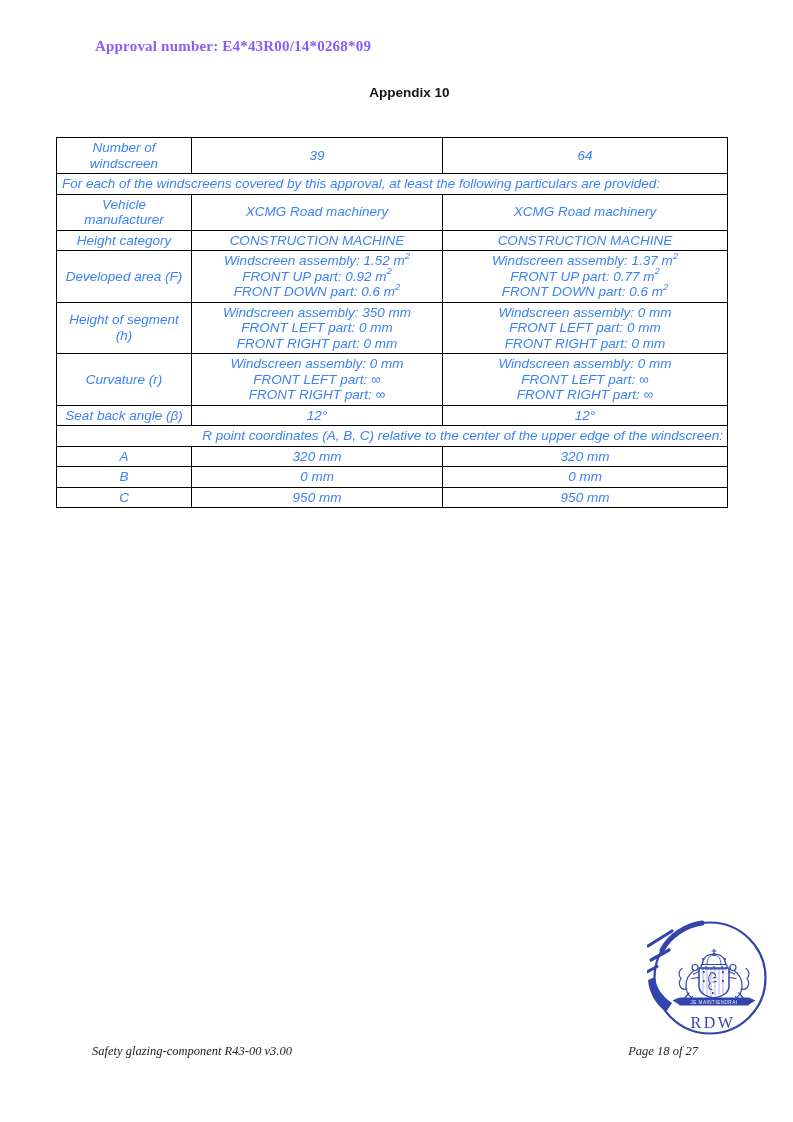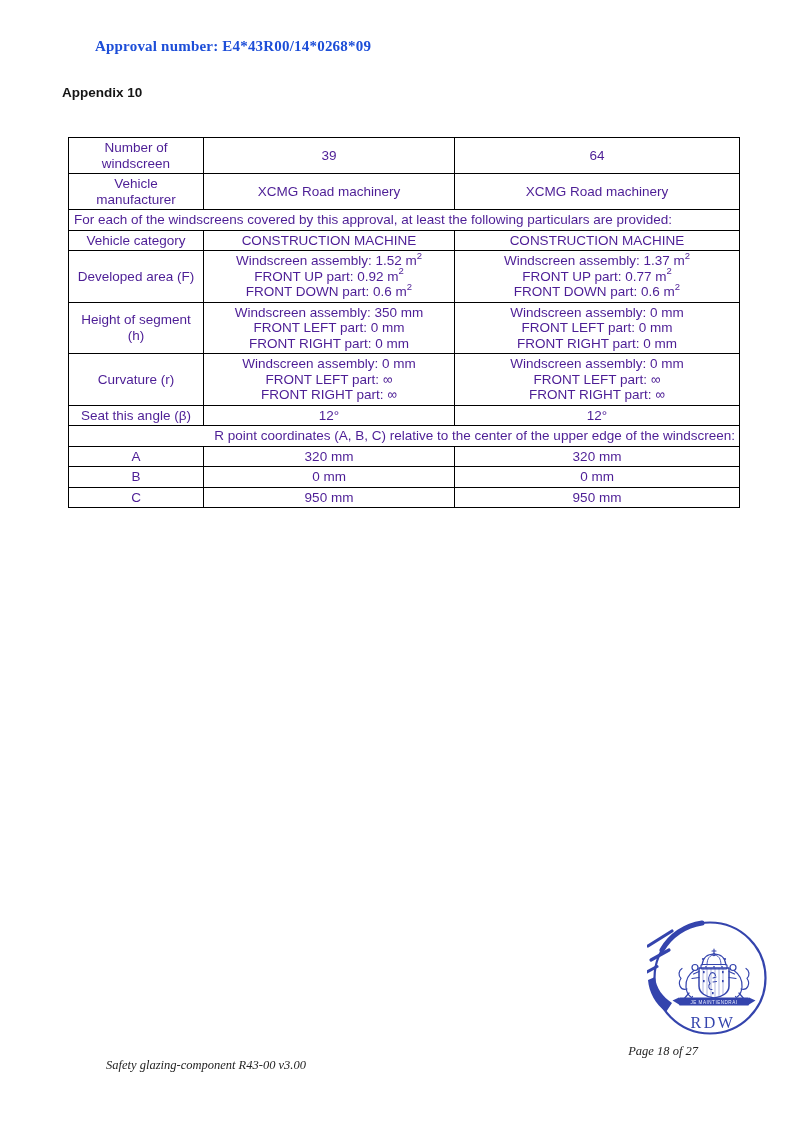--- a/index.html
+++ b/index.html
@@ -4,48 +4,48 @@
 <style>
   :root { --stamp-color:#3444ad; }
   html,body { margin:0; padding:0; background:#ffffff; }
   .page {
     position:relative; width:793px; height:1122px; background:#fff;
     font-family:"Liberation Sans", sans-serif; color:#1b1b1b; overflow:hidden;
   }
   .approval {
     position:absolute; left:95px; top:38px;
     font-family:"Liberation Serif", serif; font-weight:bold; font-size:15px;
-    letter-spacing:0.2px; color:#1d4ed8; white-space:pre;
+    letter-spacing:0.2px; color:#8b5cf6; white-space:pre;
   }
   .title1, .title2 {
-    position:absolute; left:62px; width:671px; 
+    position:absolute; left:74px; width:671px; text-align:center;
     font-weight:bold; font-size:13.5px; color:#151515;
   }
   .title1 { top:85px; }
   .title2 { top:108px; }
   .title2 sup { font-size:9px; position:relative; top:-1px; }
   table.ws-table {
-    position:absolute; left:68px; top:137px; width:671px;
+    position:absolute; left:56px; top:137px; width:671px;
     border-collapse:collapse; table-layout:fixed;
-    font-size:13.5px; line-height:15.5px; color:#4c1d95;
+    font-size:13.5px; line-height:15.5px; color:#3b82f6;font-style:italic;
   }
   .ws-table col.c1 { width:135px; }
   .ws-table col.c2 { width:251px; }
   .ws-table col.c3 { width:285px; }
   .ws-table td { border:1.5px solid #000; padding:2px 4px; vertical-align:middle; }
   .ws-table td.label-cell, .ws-table td.value-cell { text-align:center; }
   .ws-table td.span-cell.left { text-align:left; padding-left:5px; }
   .ws-table td.span-cell.center { text-align:right; }
   .ws-table sup { font-size:9.5px; line-height:0; position:relative; top:-1px; }
   .cell-line { white-space:nowrap; }
   .footer-left, .footer-right {
     position:absolute; top:1044px;
     font-family:"Liberation Serif", serif; font-style:italic; font-size:12.5px; color:#222;
   }
-  .footer-left { left:106px;margin-top:14px; }
+  .footer-left { left:92px; }
   .footer-right { right:95px; }
   .stamp { position:absolute; left:647px; top:918px; width:126px; height:122px; }
   .stamp svg { display:block; width:126px; height:122px; }
   .stamp .ln { fill:none; stroke:var(--stamp-color); stroke-linecap:round; stroke-linejoin:round; }
   .stamp .fl { fill:var(--stamp-color); stroke:none; }
   .stamp .hatch { stroke:var(--stamp-color); opacity:0.55; }
 </style>
 </head>
 <body>
 
@@ -68,37 +68,37 @@
             <div class="cell-line">windscreen</div>
           </td>
           <td class="value-cell">
             <div class="cell-line">39</div>
           </td>
           <td class="value-cell">
             <div class="cell-line">64</div>
           </td>
         </tr>
         <tr>
+          <td colspan="3" class="span-cell left">For each of the windscreens covered by this approval, at least the following particulars are provided:</td>
+        </tr>
+        <tr>
           <td class="label-cell">
             <div class="cell-line">Vehicle</div>
             <div class="cell-line">manufacturer</div>
           </td>
           <td class="value-cell">
             <div class="cell-line">XCMG Road machinery</div>
           </td>
           <td class="value-cell">
             <div class="cell-line">XCMG Road machinery</div>
           </td>
         </tr>
         <tr>
-          <td colspan="3" class="span-cell left">For each of the windscreens covered by this approval, at least the following particulars are provided:</td>
-        </tr>
-        <tr>
-          <td class="label-cell">
-            <div class="cell-line">Vehicle category</div>
+          <td class="label-cell">
+            <div class="cell-line">Height category</div>
           </td>
           <td class="value-cell">
             <div class="cell-line">CONSTRUCTION MACHINE</div>
           </td>
           <td class="value-cell">
             <div class="cell-line">CONSTRUCTION MACHINE</div>
           </td>
         </tr>
         <tr>
           <td class="label-cell">
@@ -141,21 +141,21 @@
             <div class="cell-line">FRONT RIGHT part: ∞</div>
           </td>
           <td class="value-cell">
             <div class="cell-line">Windscreen assembly: 0 mm</div>
             <div class="cell-line">FRONT LEFT part: ∞</div>
             <div class="cell-line">FRONT RIGHT part: ∞</div>
           </td>
         </tr>
         <tr>
           <td class="label-cell">
-            <div class="cell-line">Seat this angle (β)</div>
+            <div class="cell-line">Seat back angle (β)</div>
           </td>
           <td class="value-cell">
             <div class="cell-line">12°</div>
           </td>
           <td class="value-cell">
             <div class="cell-line">12°</div>
           </td>
         </tr>
         <tr>
           <td colspan="3" class="span-cell center">R point coordinates (A, B, C) relative to the center of the upper edge of the windscreen:</td>

